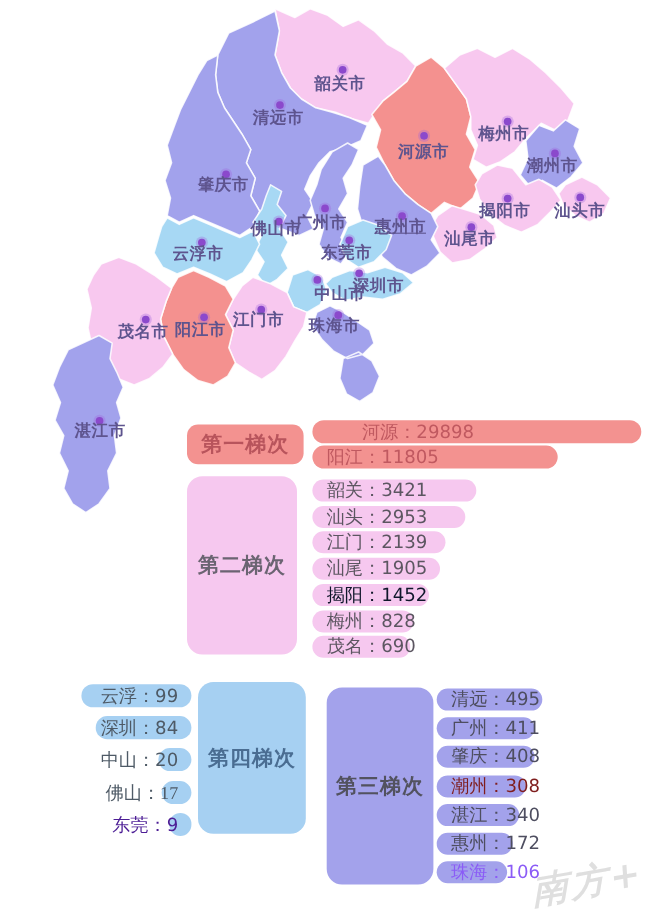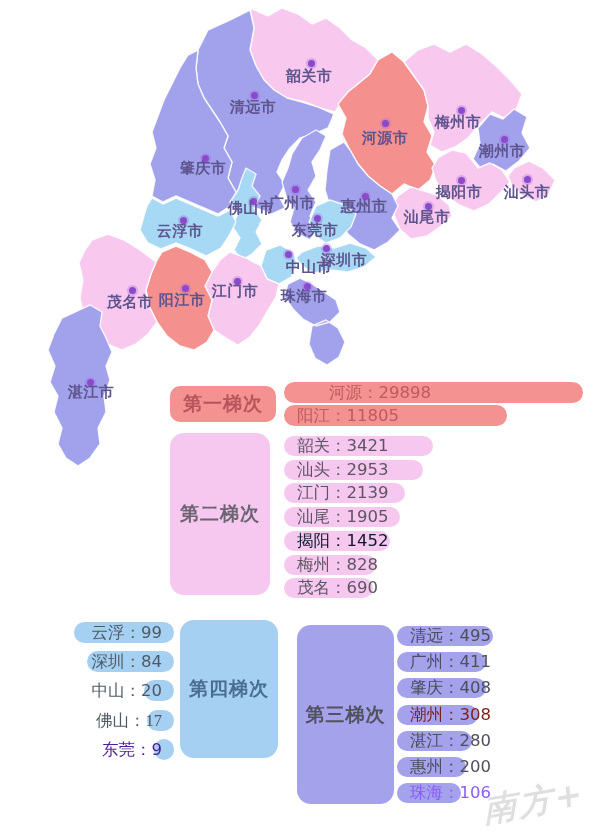--- a/index.html
+++ b/index.html
@@ -113,23 +113,23 @@
       <div class="tier-box" style="left: 297px; top: 625px; width: 97px; height: 179px; border-radius: 14px; background: rgb(163, 162, 235); color: rgb(82, 82, 95);">第三梯次</div>
       <div class="bar" style="top: 626px; height: 20px; width: 96px; background: rgb(163, 162, 235); left: 397px;"></div>
       <div class="bar-text" style="top: 626px; line-height: 20px; color: rgb(78, 78, 96); left: 410px;">清远：495</div>
       <div class="bar" style="top: 652.2px; height: 20px; width: 89.09px; background: rgb(163, 162, 235); left: 397px;"></div>
       <div class="bar-text" style="top: 652.2px; line-height: 20px; color: rgb(78, 78, 96); left: 410px; text-align: right;">广州：411</div>
       <div class="bar" style="top: 678.4px; height: 20px; width: 88.8432px; background: rgb(163, 162, 235); left: 397px;"></div>
       <div class="bar-text" style="top: 678.4px; line-height: 20px; color: rgb(78, 78, 96); left: 410px;">肇庆：408</div>
       <div class="bar" style="top: 704.6px; height: 20px; width: 80.617px; background: rgb(163, 162, 235); left: 397px;"></div>
       <div class="bar-text" style="top: 704.6px; line-height: 20px; color: #7f1d1d; left: 410px;">潮州：308</div>
       <div class="bar" style="top: 730.8px; height: 20px; width: 75.0231px; background: rgb(163, 162, 235); left: 397px;"></div>
-      <div class="bar-text" style="top: 730.8px; line-height: 20px; color: rgb(78, 78, 96); left: 410px;">湛江：280</div>
+      <div class="bar-text" style="top: 730.8px; line-height: 20px; color: rgb(78, 78, 96); left: 410px;">湛江：340</div>
       <div class="bar" style="top: 757px; height: 20px; width: 69.4293px; background: rgb(163, 162, 235); left: 397px;"></div>
-      <div class="bar-text" style="top: 757px; line-height: 20px; color: rgb(78, 78, 96); left: 410px;">惠州：200</div>
+      <div class="bar-text" style="top: 757px; line-height: 20px; color: rgb(78, 78, 96); left: 410px;">惠州：172</div>
       <div class="bar" style="top: 783.2px; height: 20px; width: 64px; background: rgb(163, 162, 235); left: 397px;"></div>
       <div class="bar-text" style="top: 783.2px; line-height: 20px; color: #8b5cf6; left: 410px;">珠海：106</div>
       <div class="tier-box" style="left: 180px; top: 620px; width: 98px; height: 138px; border-radius: 14px; background: rgb(166, 208, 242); color: rgb(74, 109, 146);">第四梯次</div>
       <div class="bar" style="top: 622px; height: 21px; width: 100px; background: rgb(166, 208, 242); left: 74px;"></div>
       <div class="bar-text" style="top: 622px; line-height: 21px; color: rgb(78, 90, 102); right: 438px;">云浮：99</div>
       <div class="bar" style="top: 651.2px; height: 21px; width: 86.6667px; background: rgb(166, 208, 242); left: 87.3333px;"></div>
       <div class="bar-text" style="top: 651.2px; line-height: 21px; color: rgb(78, 90, 102); right: 438px;">深圳：84</div>
       <div class="bar" style="top: 680.4px; height: 21px; width: 29.7778px; background: rgb(166, 208, 242); left: 144.222px;"></div>
       <div class="bar-text" style="top: 680.4px; line-height: 21px; color: rgb(78, 90, 102); right: 438px;">中山：20</div>
       <div class="bar" style="top: 709.6px; height: 21px; width: 27.1111px; background: rgb(166, 208, 242); left: 146.889px;"></div>

